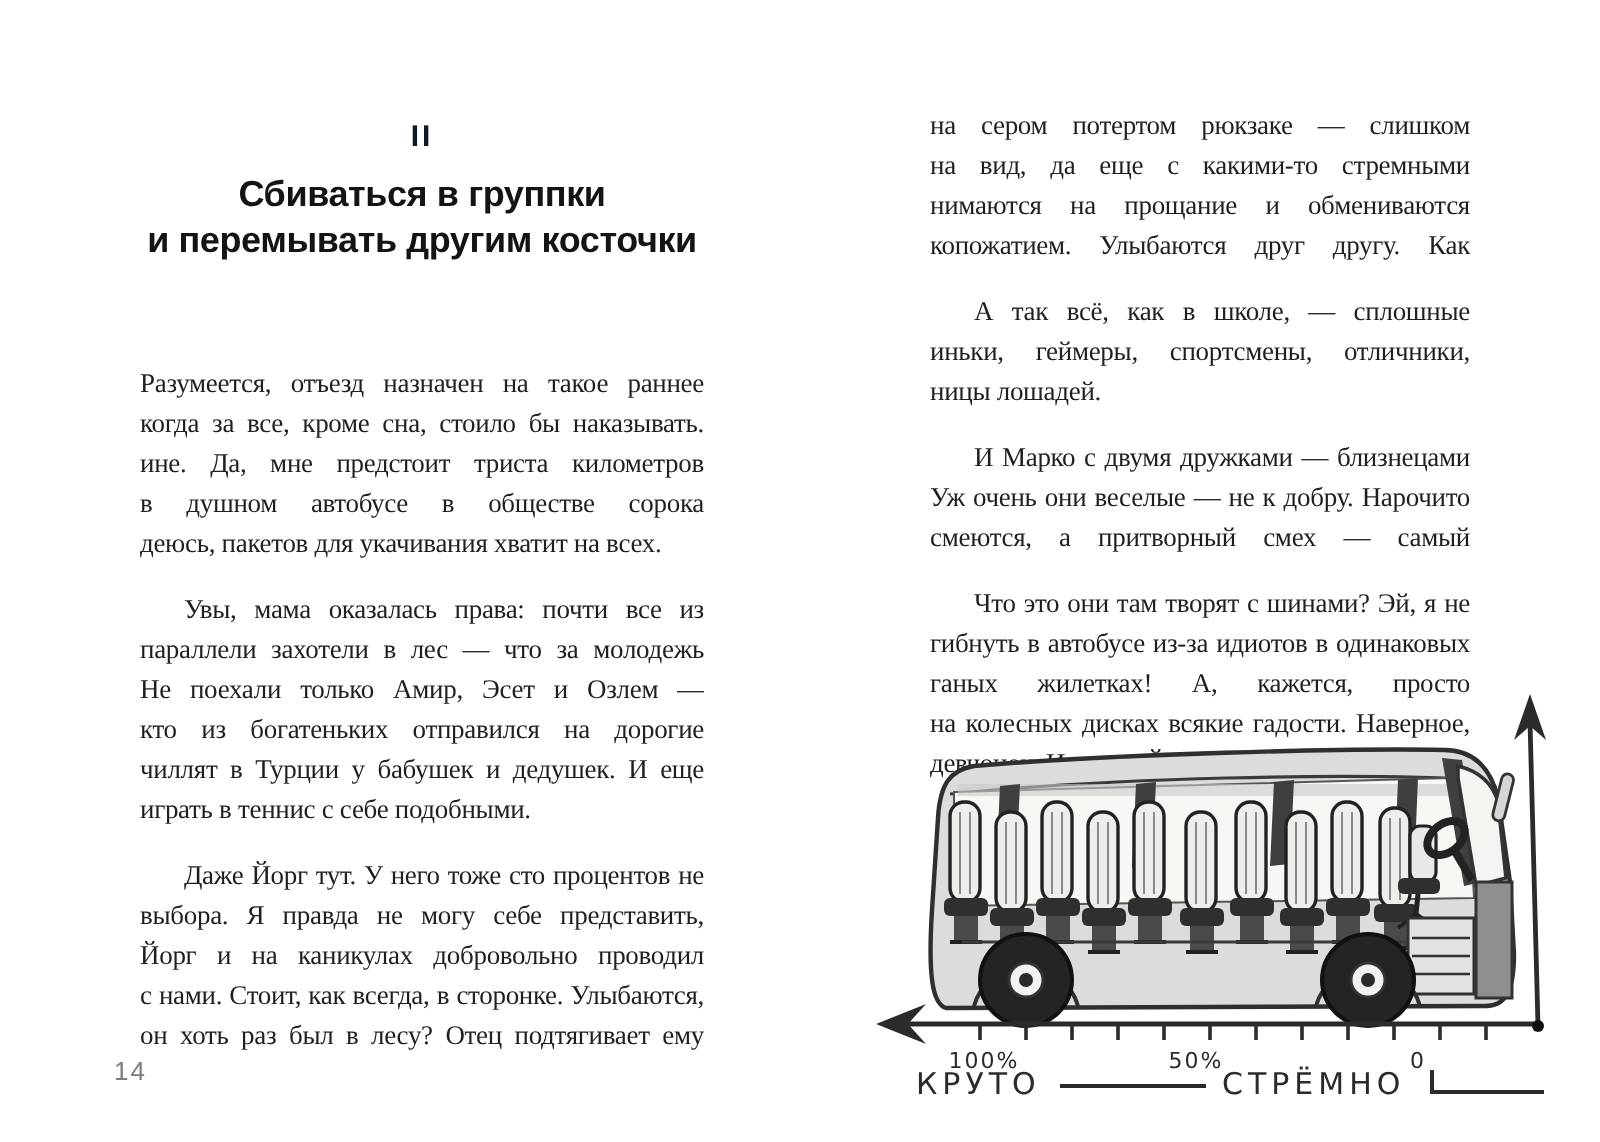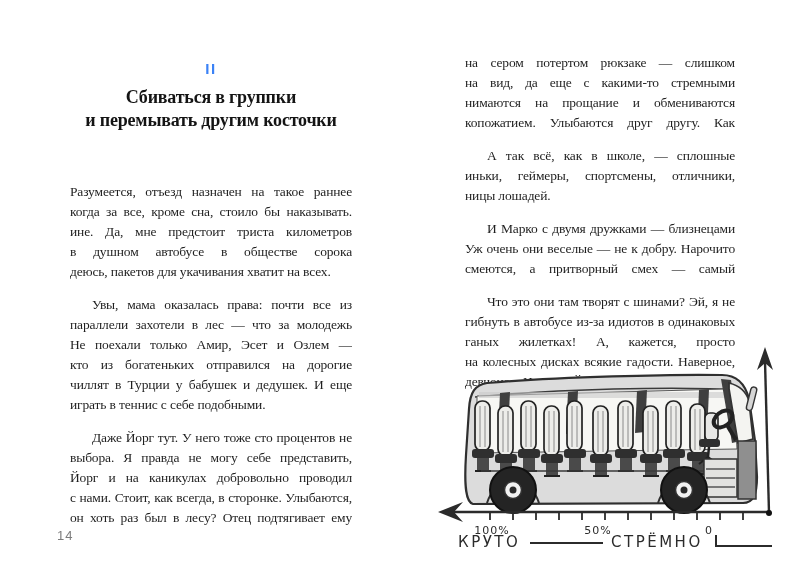--- a/index.html
+++ b/index.html
@@ -7,24 +7,24 @@
     width:800px;height:571px;position:relative;overflow:hidden;
     background:#ffffff;color:#222;
     font-family:"Liberation Serif", serif;
   }
   .page-col{position:absolute;}
   #left-page{left:57px; top:60px; width:308px;}
   #right-page{left:452px; top:40px; width:296px;}
 
   .chapter-num{
     text-align:center;font-family:"Liberation Sans",sans-serif;
-    font-weight:bold;font-size:15px;line-height:18px;color:#3b82f6;letter-spacing:1.5px;
+    font-weight:bold;font-size:15px;line-height:18px;color:#0f172a;letter-spacing:1.5px;
   }
   .title{
-    text-align:center;font-family:Liberation Serif, serif;
+    text-align:center;font-family:Liberation Sans, sans-serif;
     font-weight:bold;font-size:18px;line-height:23px;color:#141414;
     letter-spacing:-0.2px;margin-top:8px;margin-bottom:50px;
   }
   .title div{height:23px;}
 
   .para{margin:13px;}
   .line{
     font-size:13.5px;letter-spacing:-0.15px;line-height:20px;height:20px;
     text-align:justify;text-align-last:justify;overflow:hidden;color:#1f1f1f;
   }

